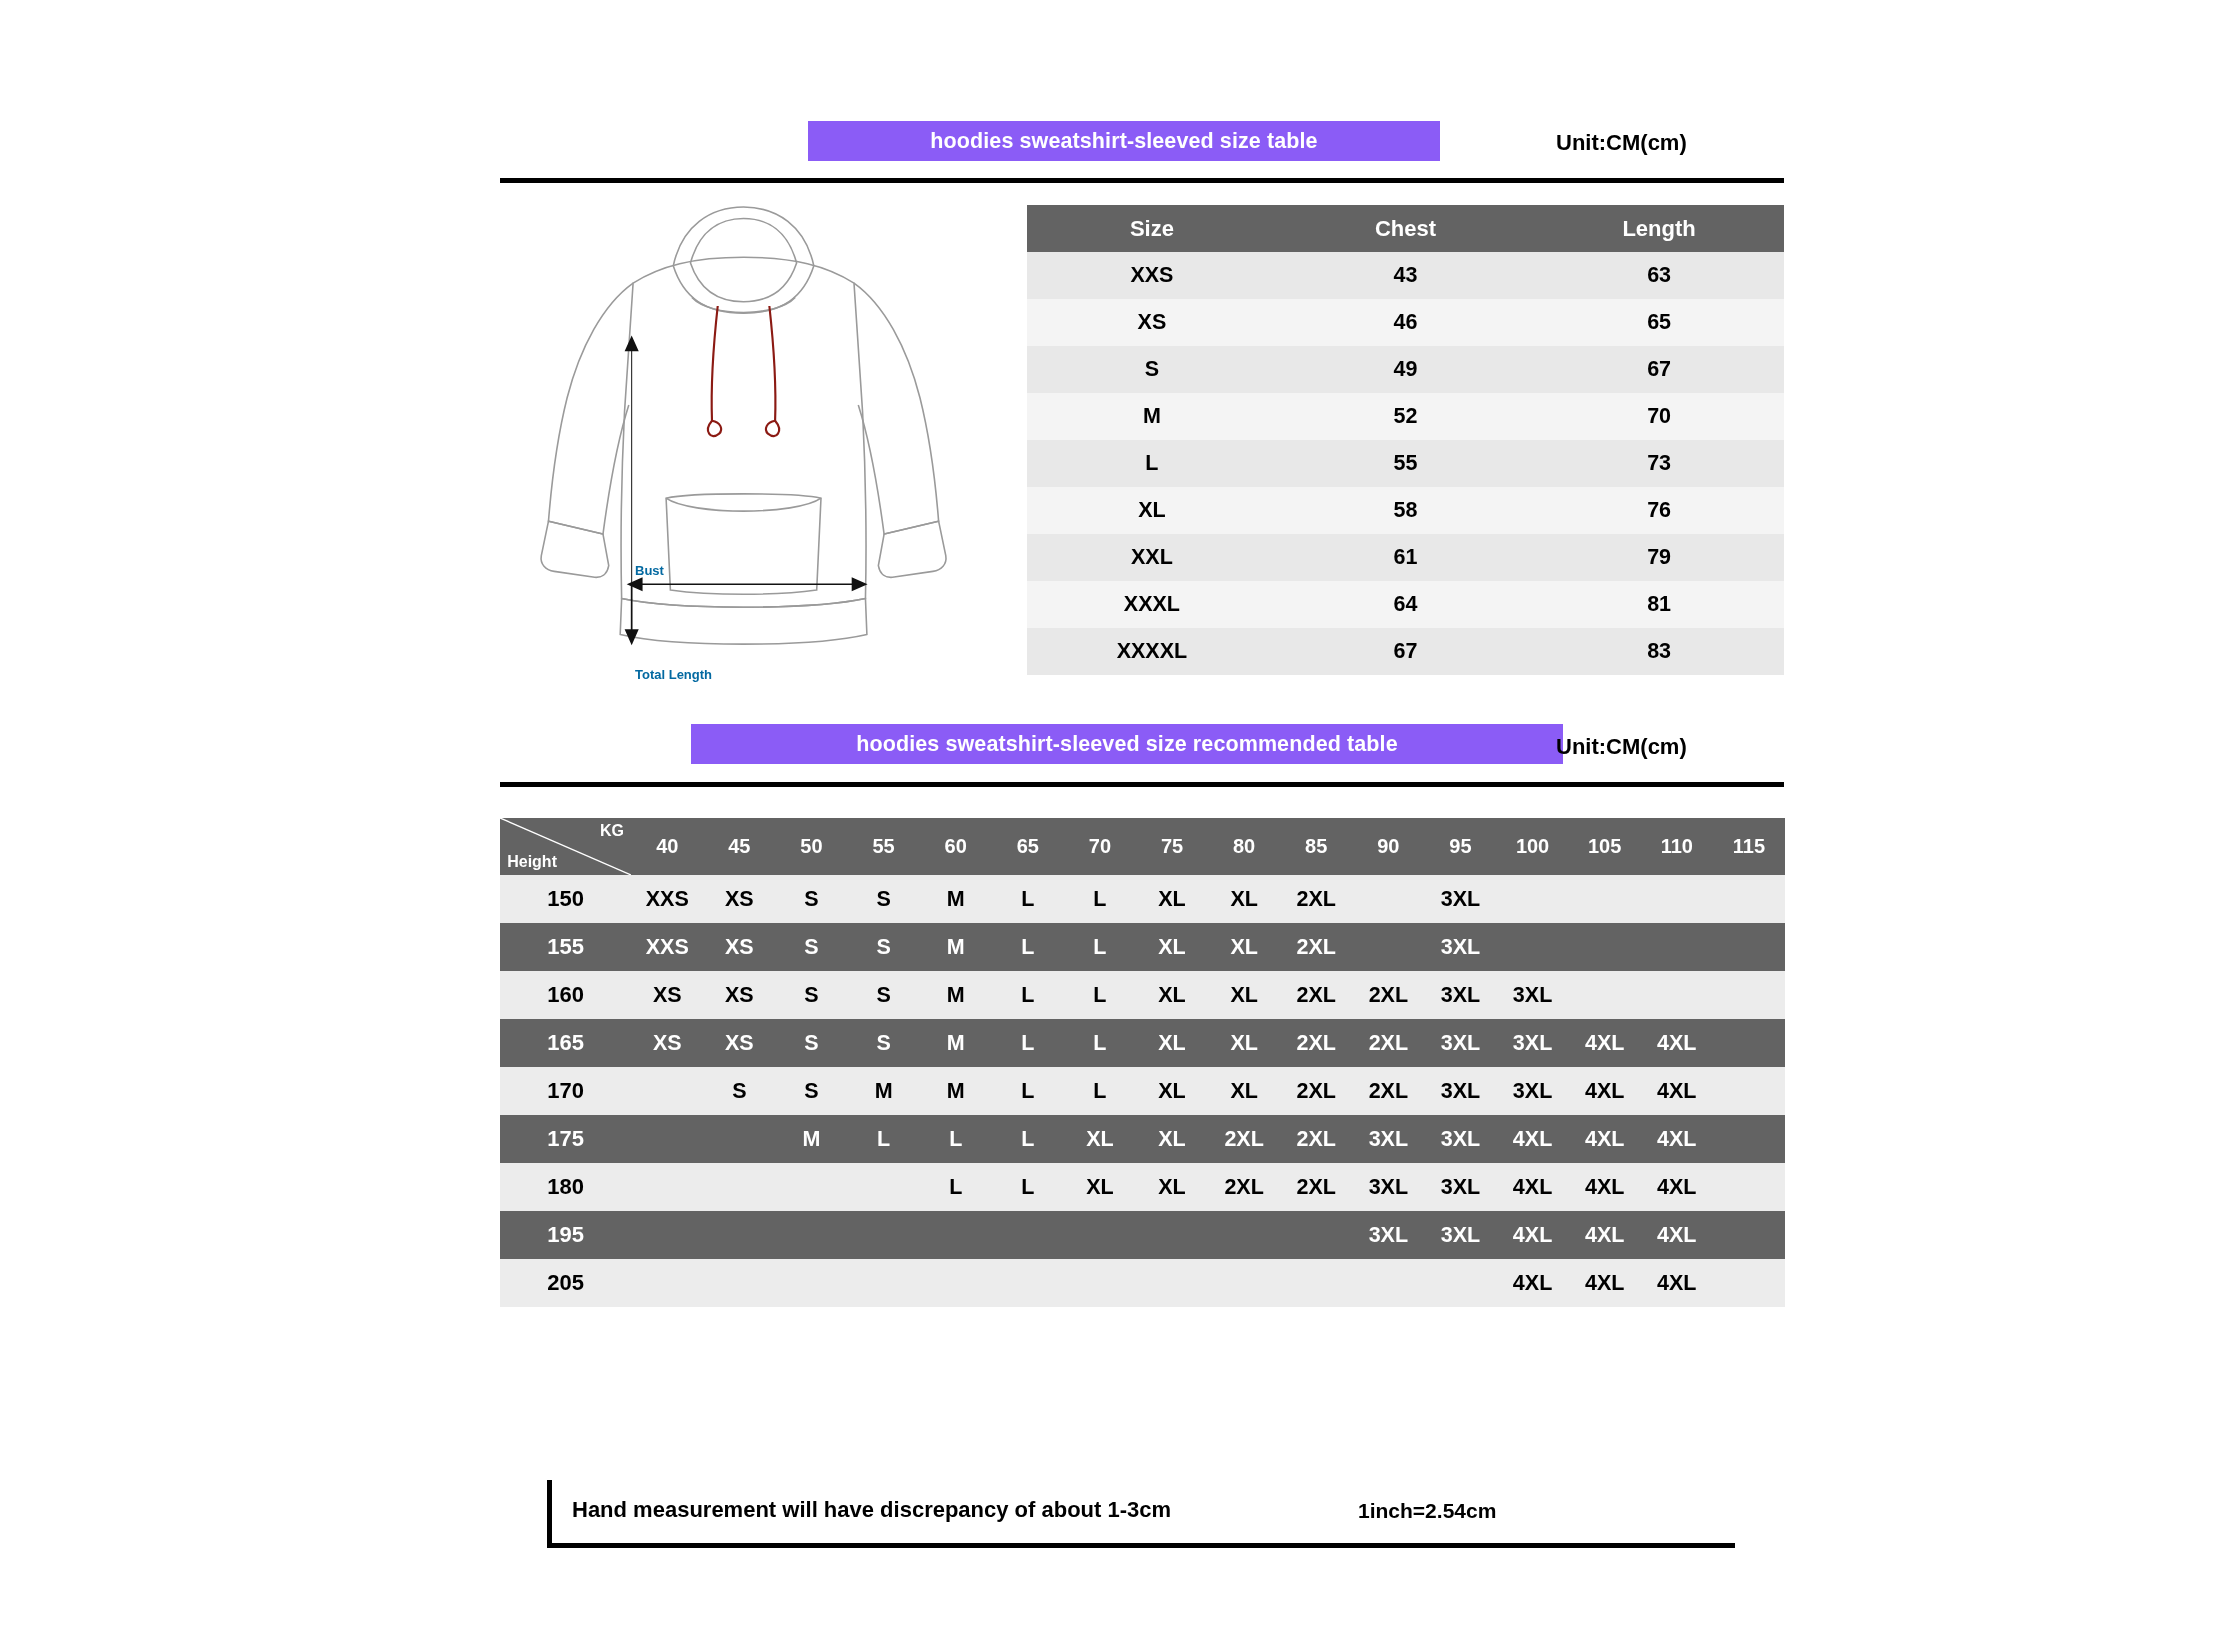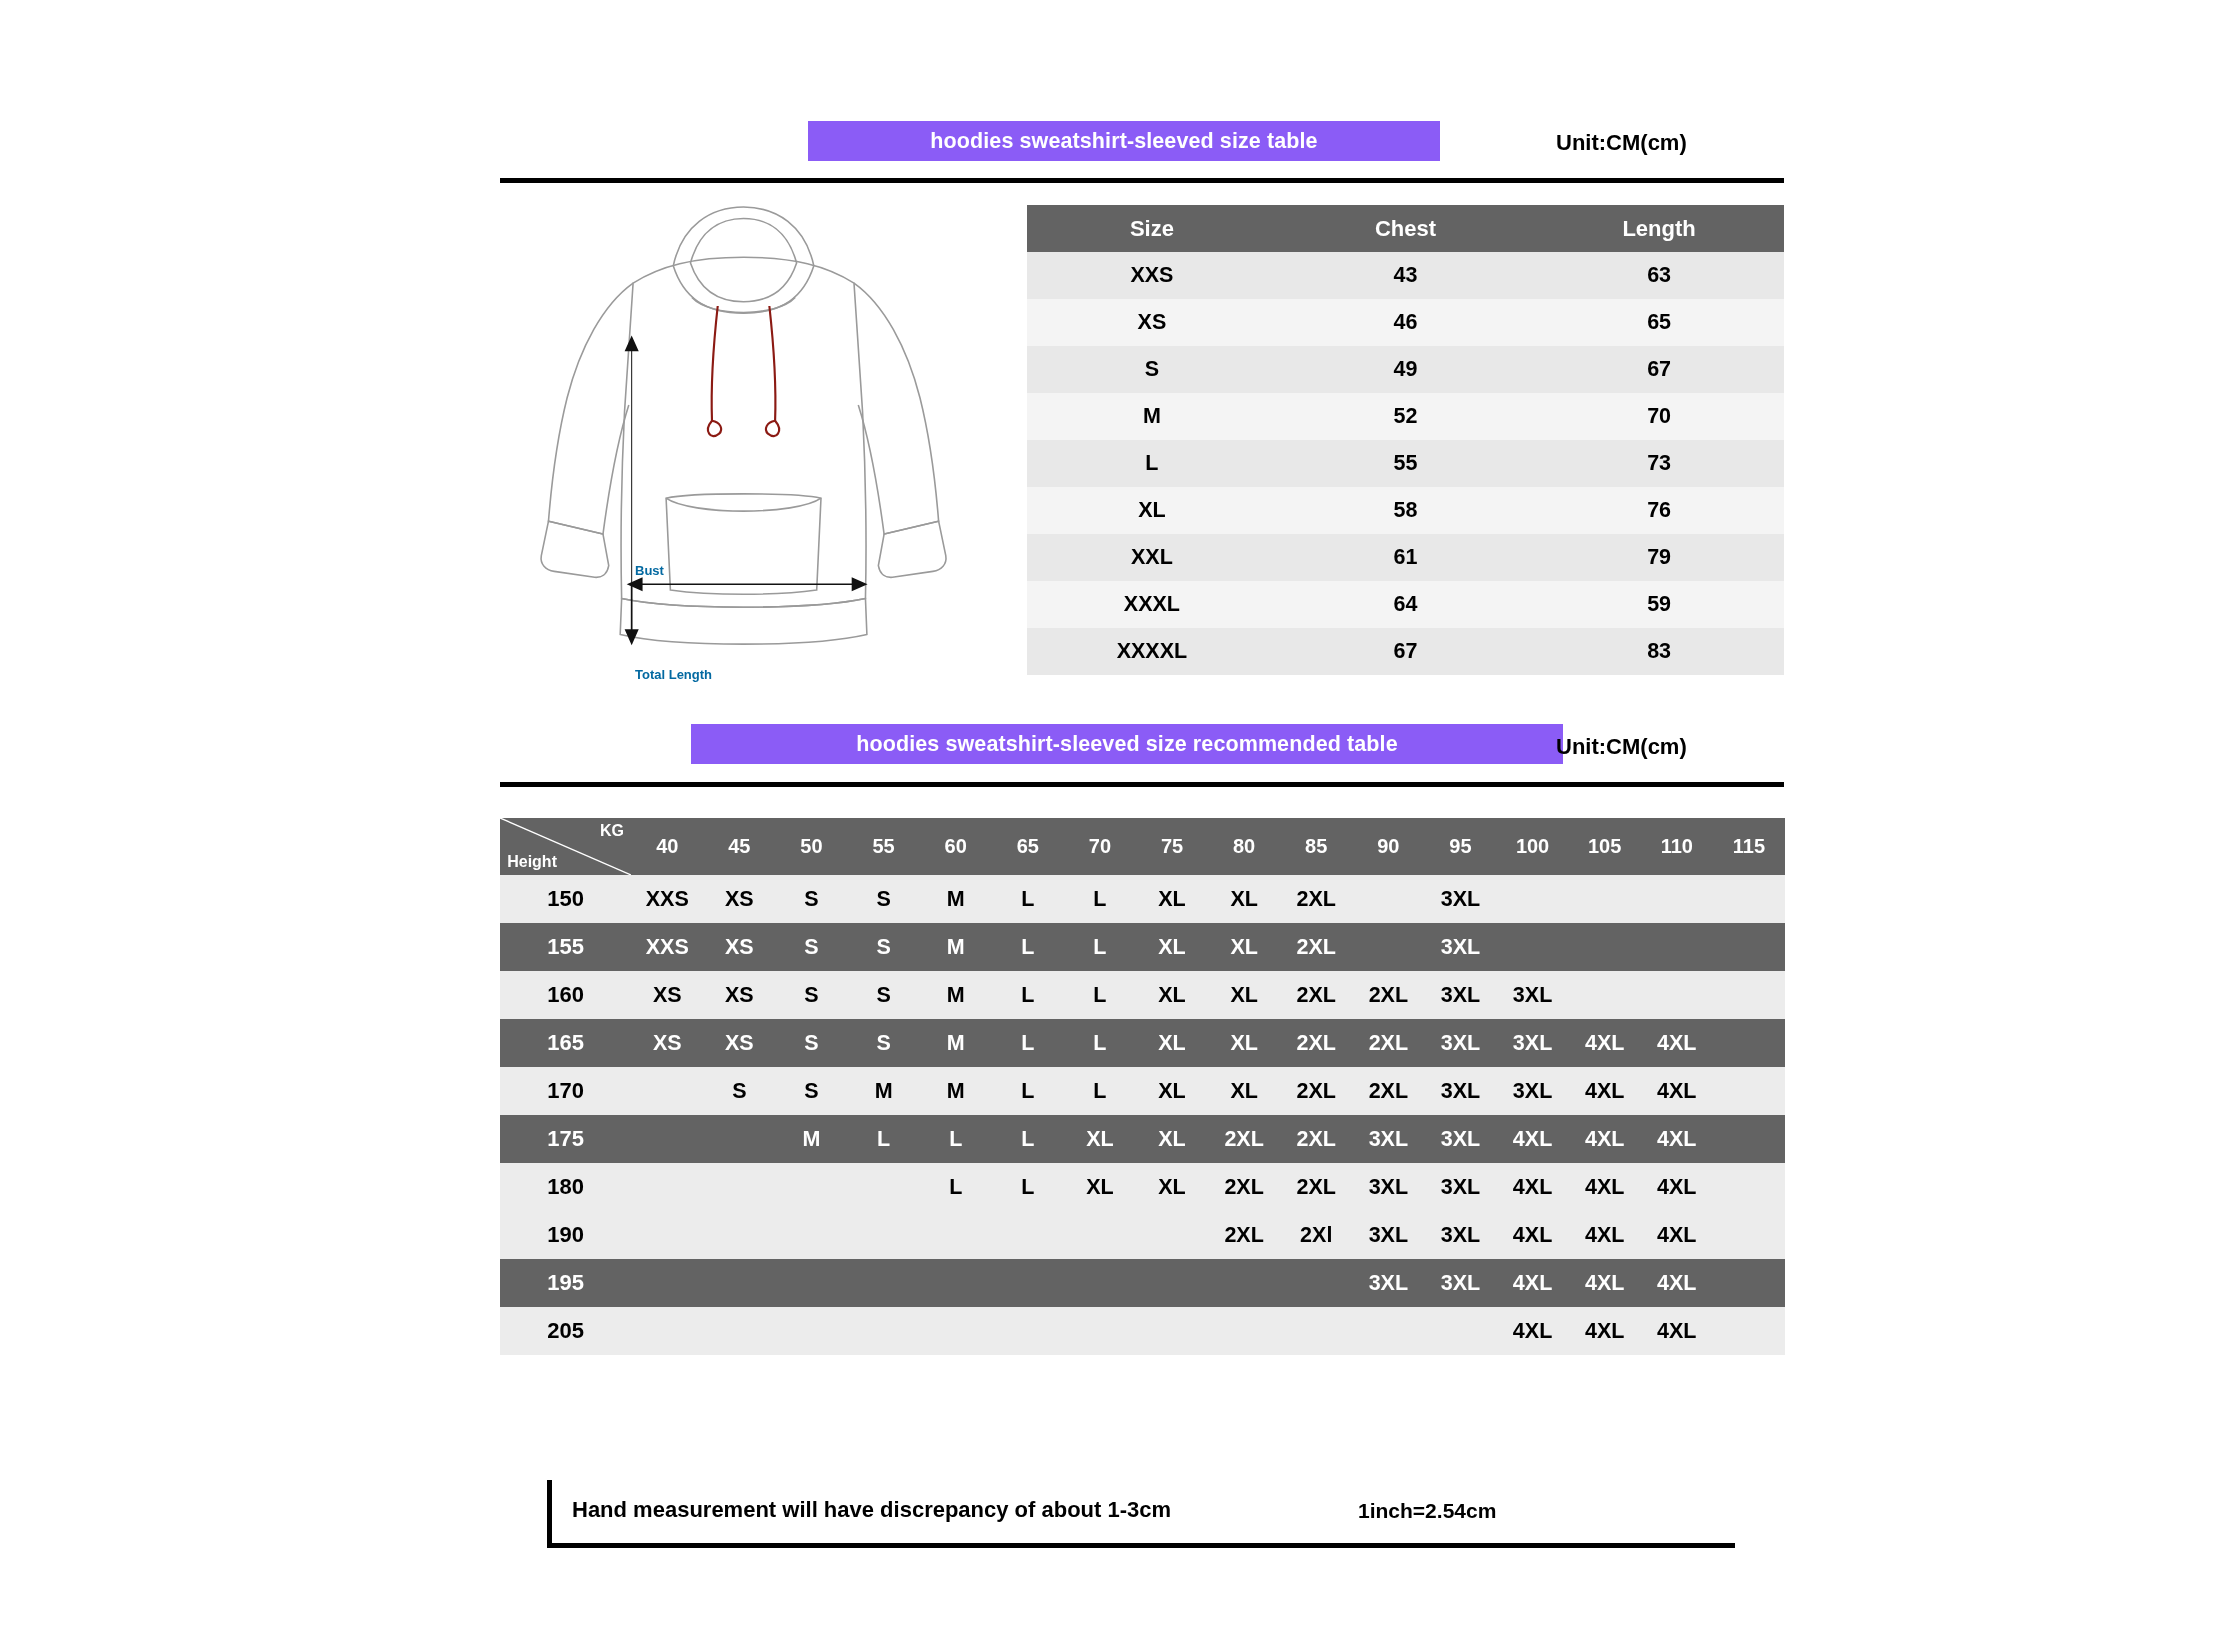--- a/index.html
+++ b/index.html
@@ -291,21 +291,21 @@
         <td>76</td>
       </tr>
       <tr>
         <td>XXL</td>
         <td>61</td>
         <td>79</td>
       </tr>
       <tr>
         <td>XXXL</td>
         <td>64</td>
-        <td>59</td>
+        <td>81</td>
       </tr>
       <tr>
         <td>XXXXL</td>
         <td>67</td>
         <td>83</td>
       </tr>
     </tbody>
   </table>
 
   <div class="title-bar" id="title-bar-2">
@@ -473,39 +473,20 @@
         <td>XL</td>
         <td>2XL</td>
         <td>2XL</td>
         <td>3XL</td>
         <td>3XL</td>
         <td>4XL</td>
         <td>4XL</td>
         <td>4XL</td>
         <td></td>
       </tr>
-      <tr class="row-light">
-        <td class="rowhead">190</td>
-        <td></td>
-        <td></td>
-        <td></td>
-        <td></td>
-        <td></td>
-        <td></td>
-        <td></td>
-        <td></td>
-        <td>2XL</td>
-        <td>2Xl</td>
-        <td>3XL</td>
-        <td>3XL</td>
-        <td>4XL</td>
-        <td>4XL</td>
-        <td>4XL</td>
-        <td></td>
-      </tr>
       <tr class="row-dark">
         <td class="rowhead">195</td>
         <td></td>
         <td></td>
         <td></td>
         <td></td>
         <td></td>
         <td></td>
         <td></td>
         <td></td>

